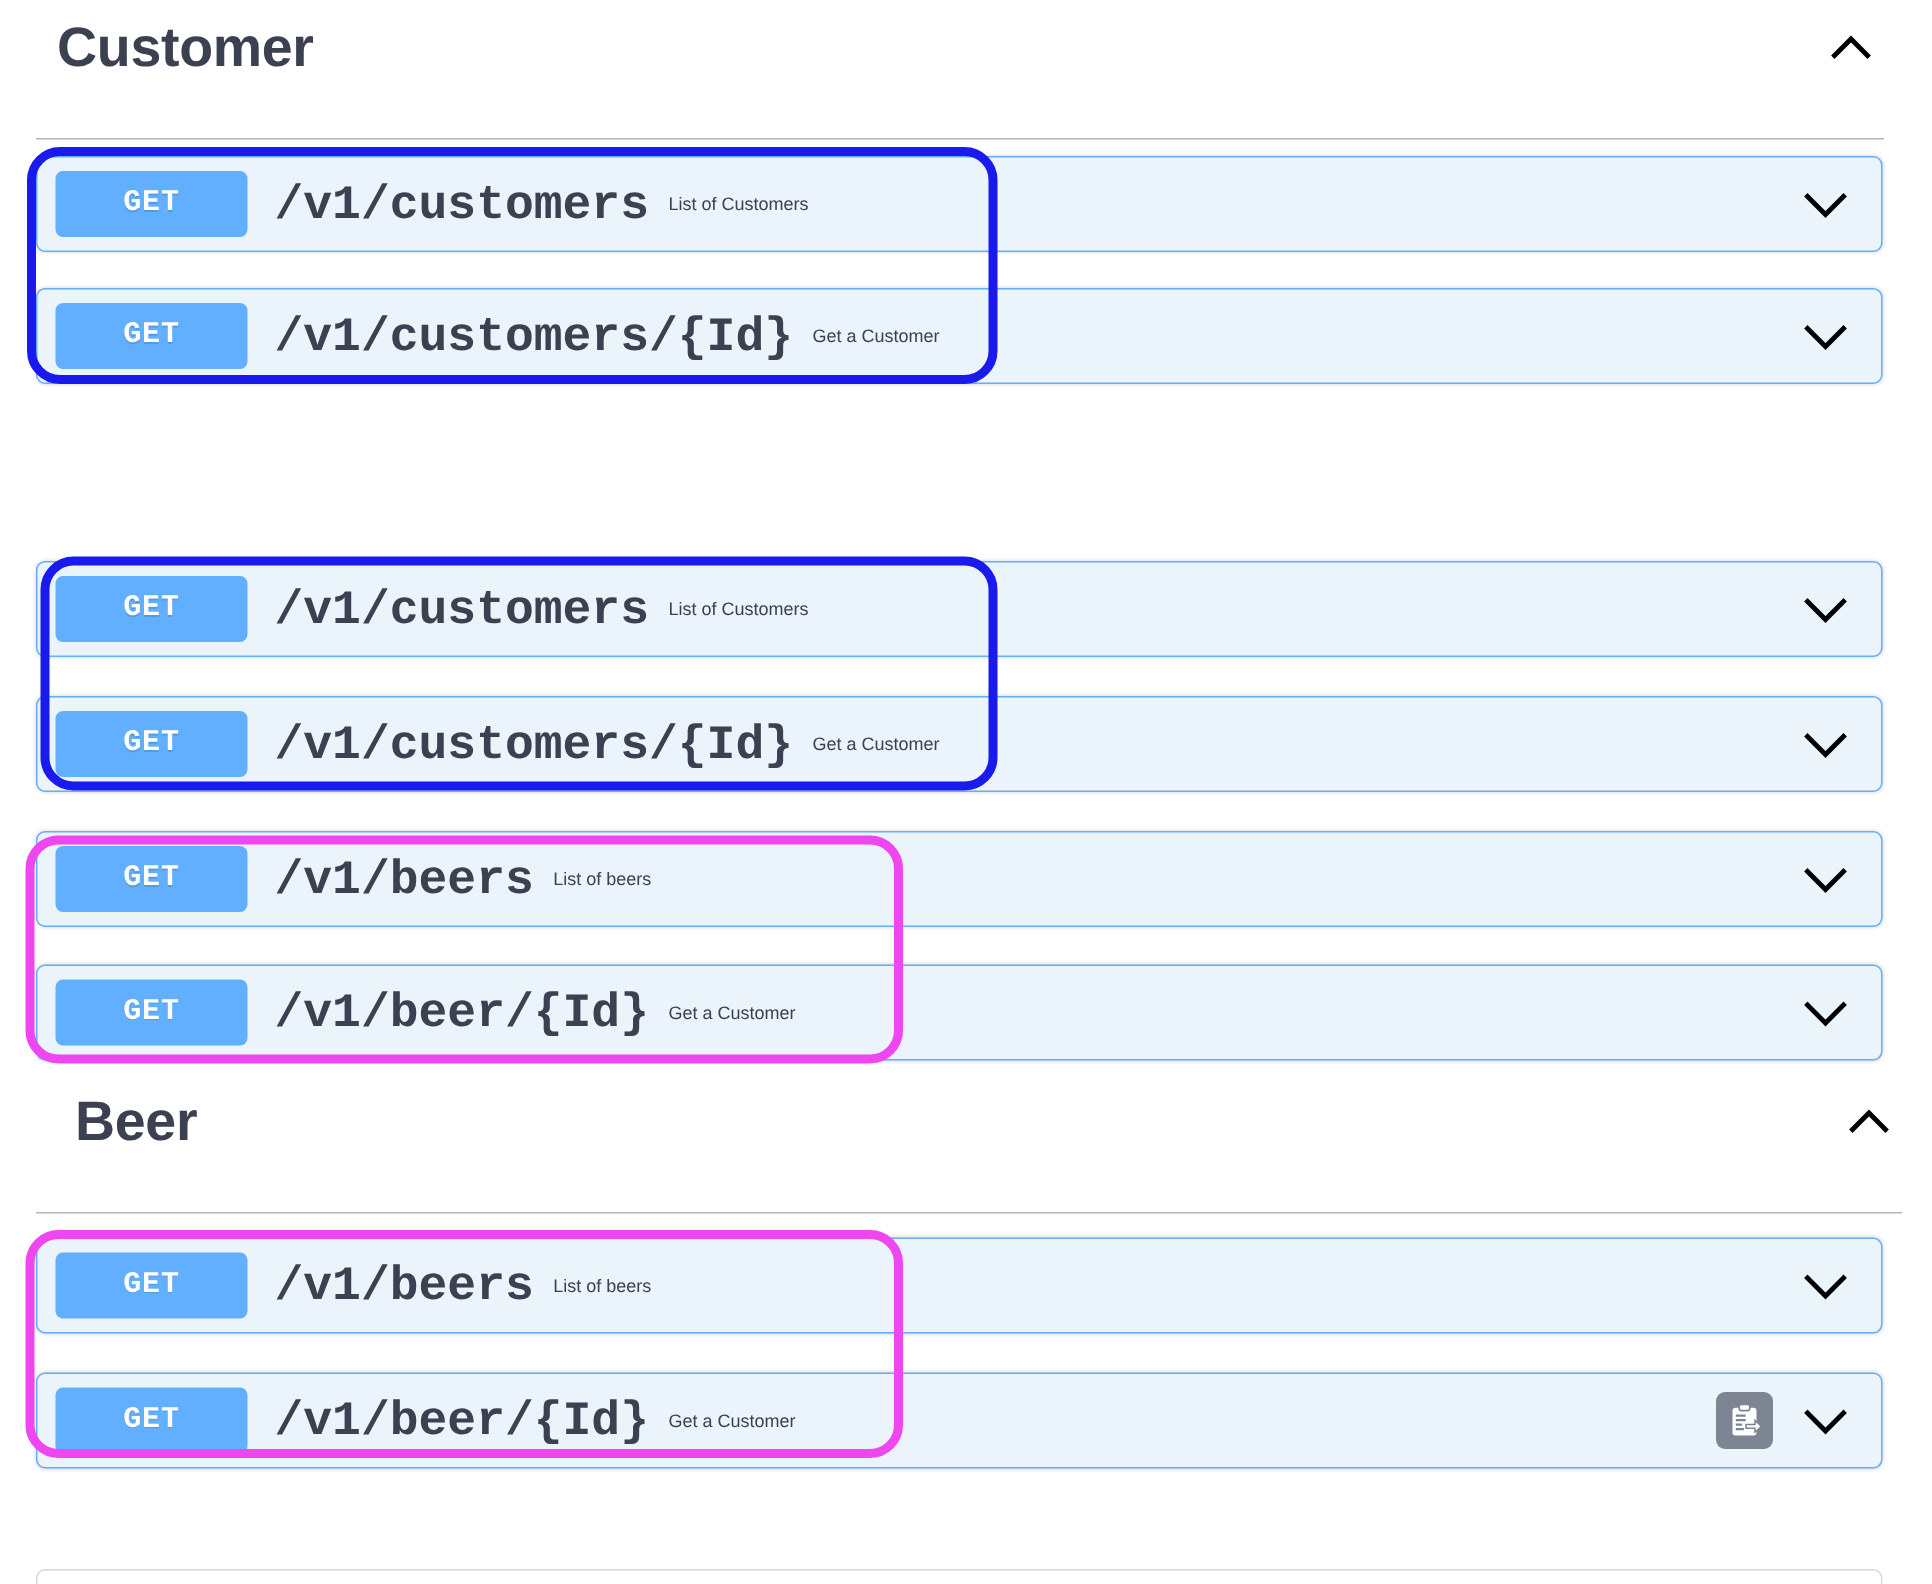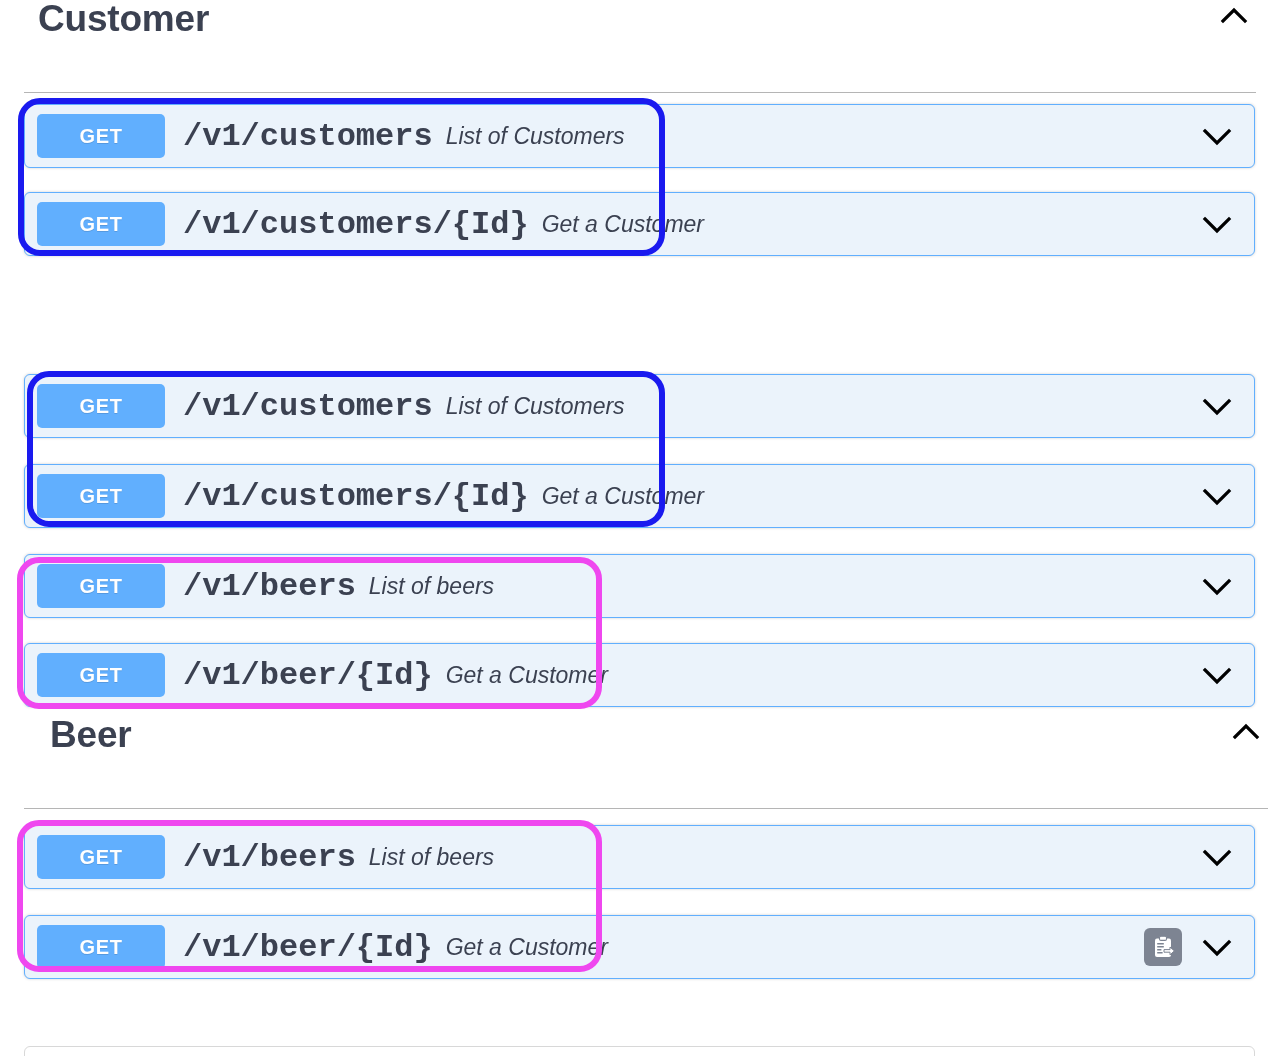--- a/index.html
+++ b/index.html
@@ -25,21 +25,21 @@
   
   .tag-section {
     position: absolute;
     left: 0;
     width: 1288px;
   }
   .tag-header {
     position: relative;
     height: 62px;
     display: flex;
-    align-items: flex-start;
+    align-items: center;
     padding: 0 32px 0 38px;
     cursor: pointer;
     box-sizing: border-box;
     gap: 44px;
   }
   .tag-title {
     font-size: 37px;
     font-weight: bold;
     color: #3b4151;
     letter-spacing: -0.2px;
@@ -85,41 +85,40 @@
     height: 44px;
     margin-left: 12px;
     background: #61affe;
     border-radius: 5px;
     color: #ffffff;
     font-size: 20px;
     font-weight: bold;
     letter-spacing: 0.6px;
     text-align: center;
     line-height: 44px;
-    font-family: Liberation Sans, sans-serif;
+    font-family: Liberation Mono, monospace;
     text-shadow: 0 1px 0 rgba(0,0,0,0.12);
     box-sizing: border-box;
   }
   .op-path {
     flex: 0 0 auto;
     margin-left: 18px;
     font-family: "Liberation Mono", monospace;
     font-size: 32px;
     font-weight: bold;
     color: #3b4151;
     white-space: nowrap;
   }
   .op-summary {
     flex: 0 0 auto;
     margin-left: 13px;
-    font-size: 23px;
+    font-size: 12px;
     color: #3b4151;
     white-space: nowrap;
     font-family: "Liberation Sans", sans-serif;
-    font-style: italic;
   }
   .op-spacer { flex: 1 1 auto; }
 
   .op-copy {
     flex: 0 0 auto;
     width: 38px;
     height: 38px;
     margin-right: 10px;
     background: #7d8492;
     border-radius: 6px;

